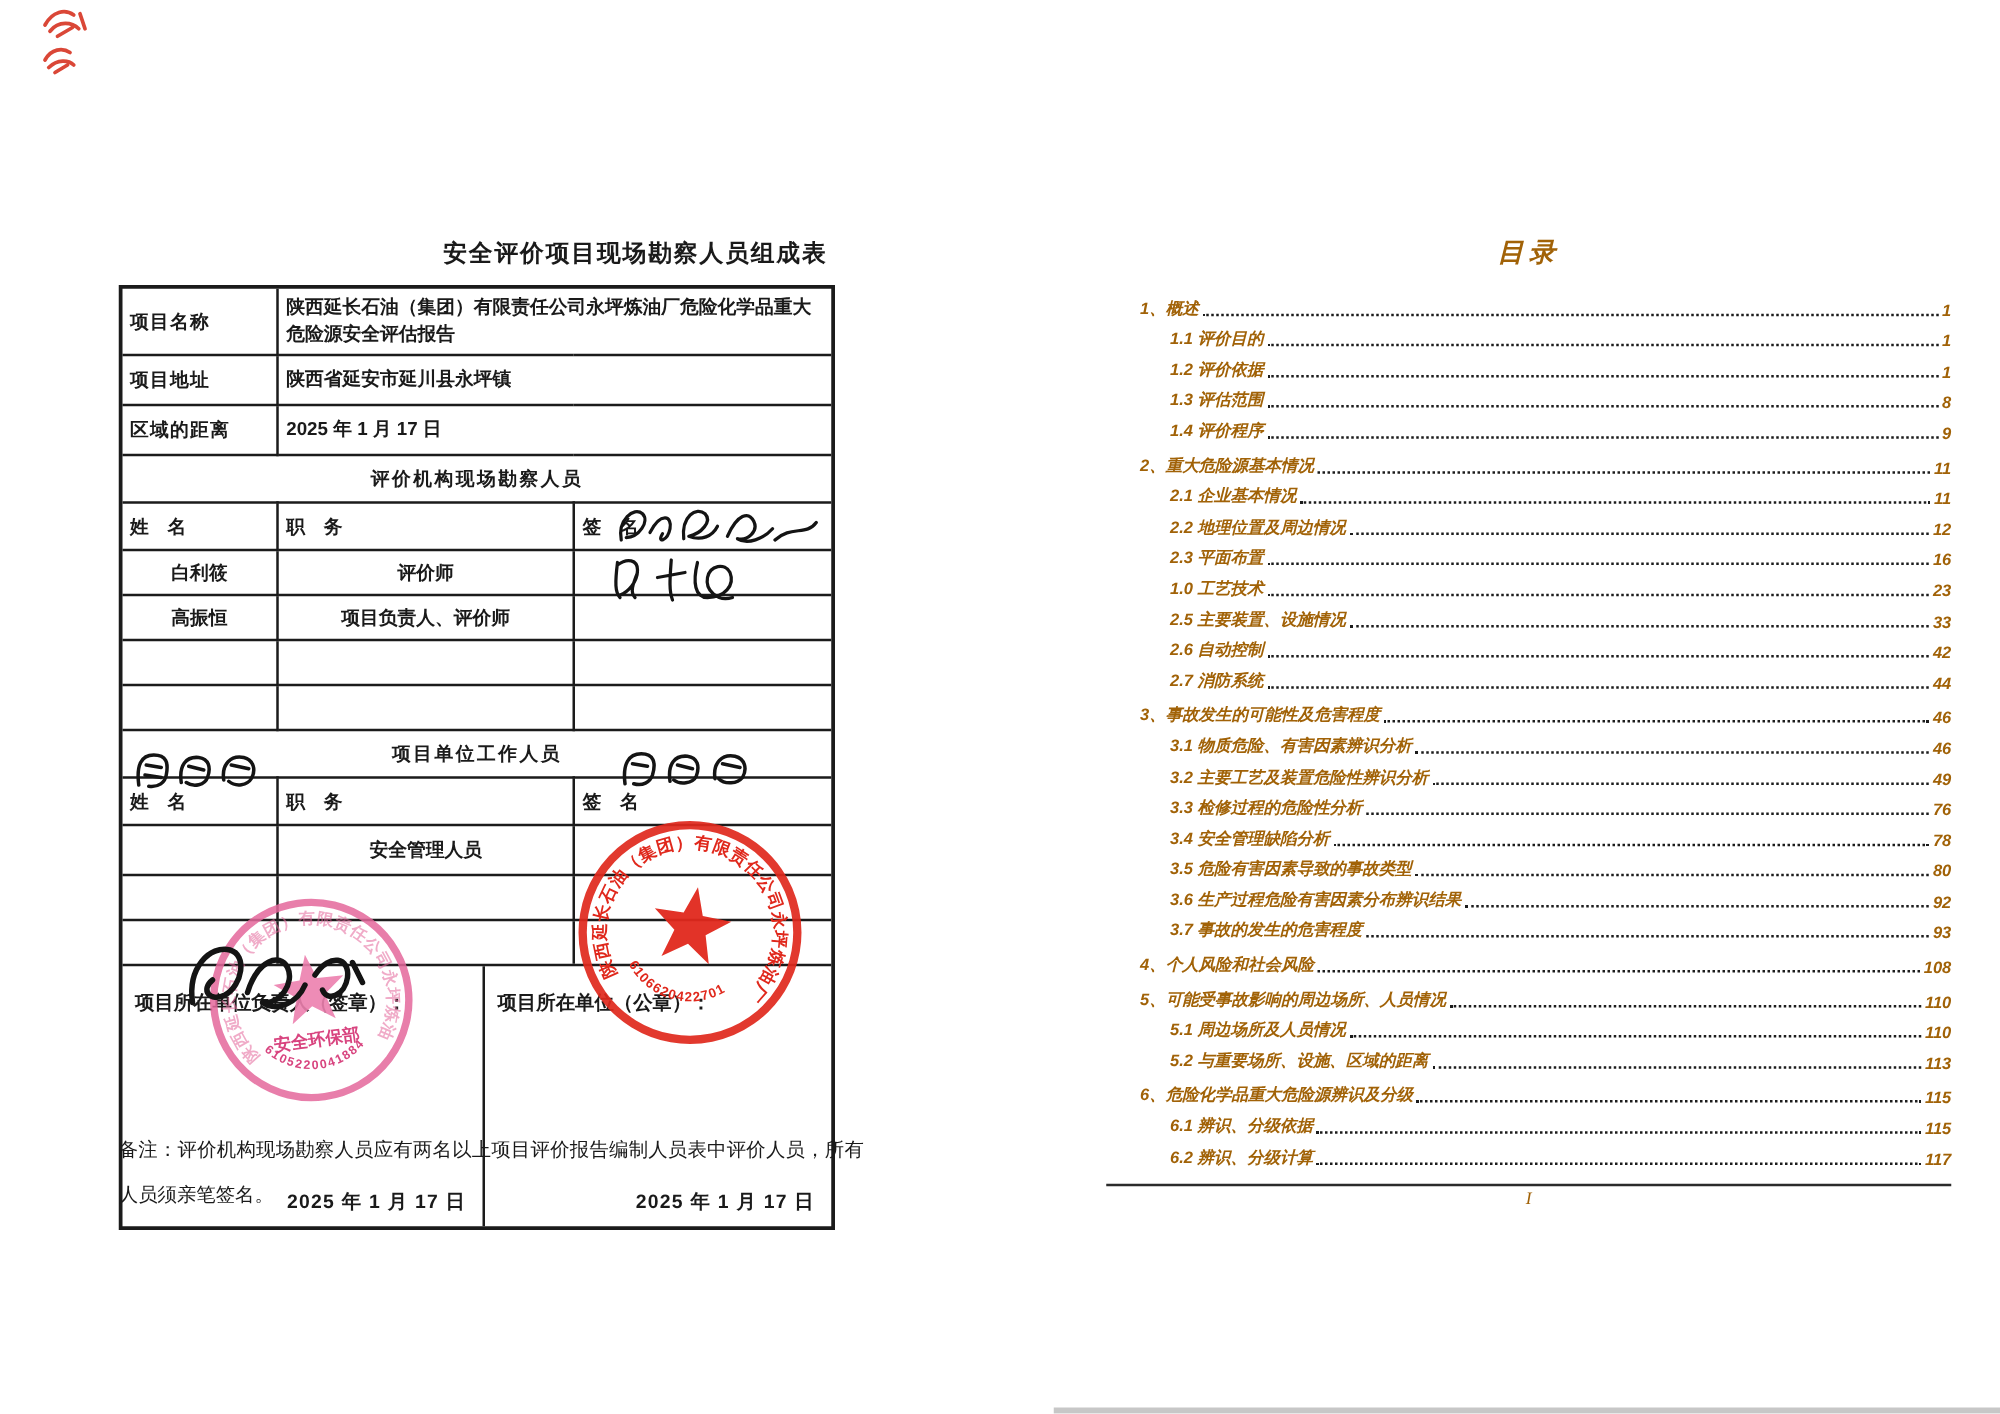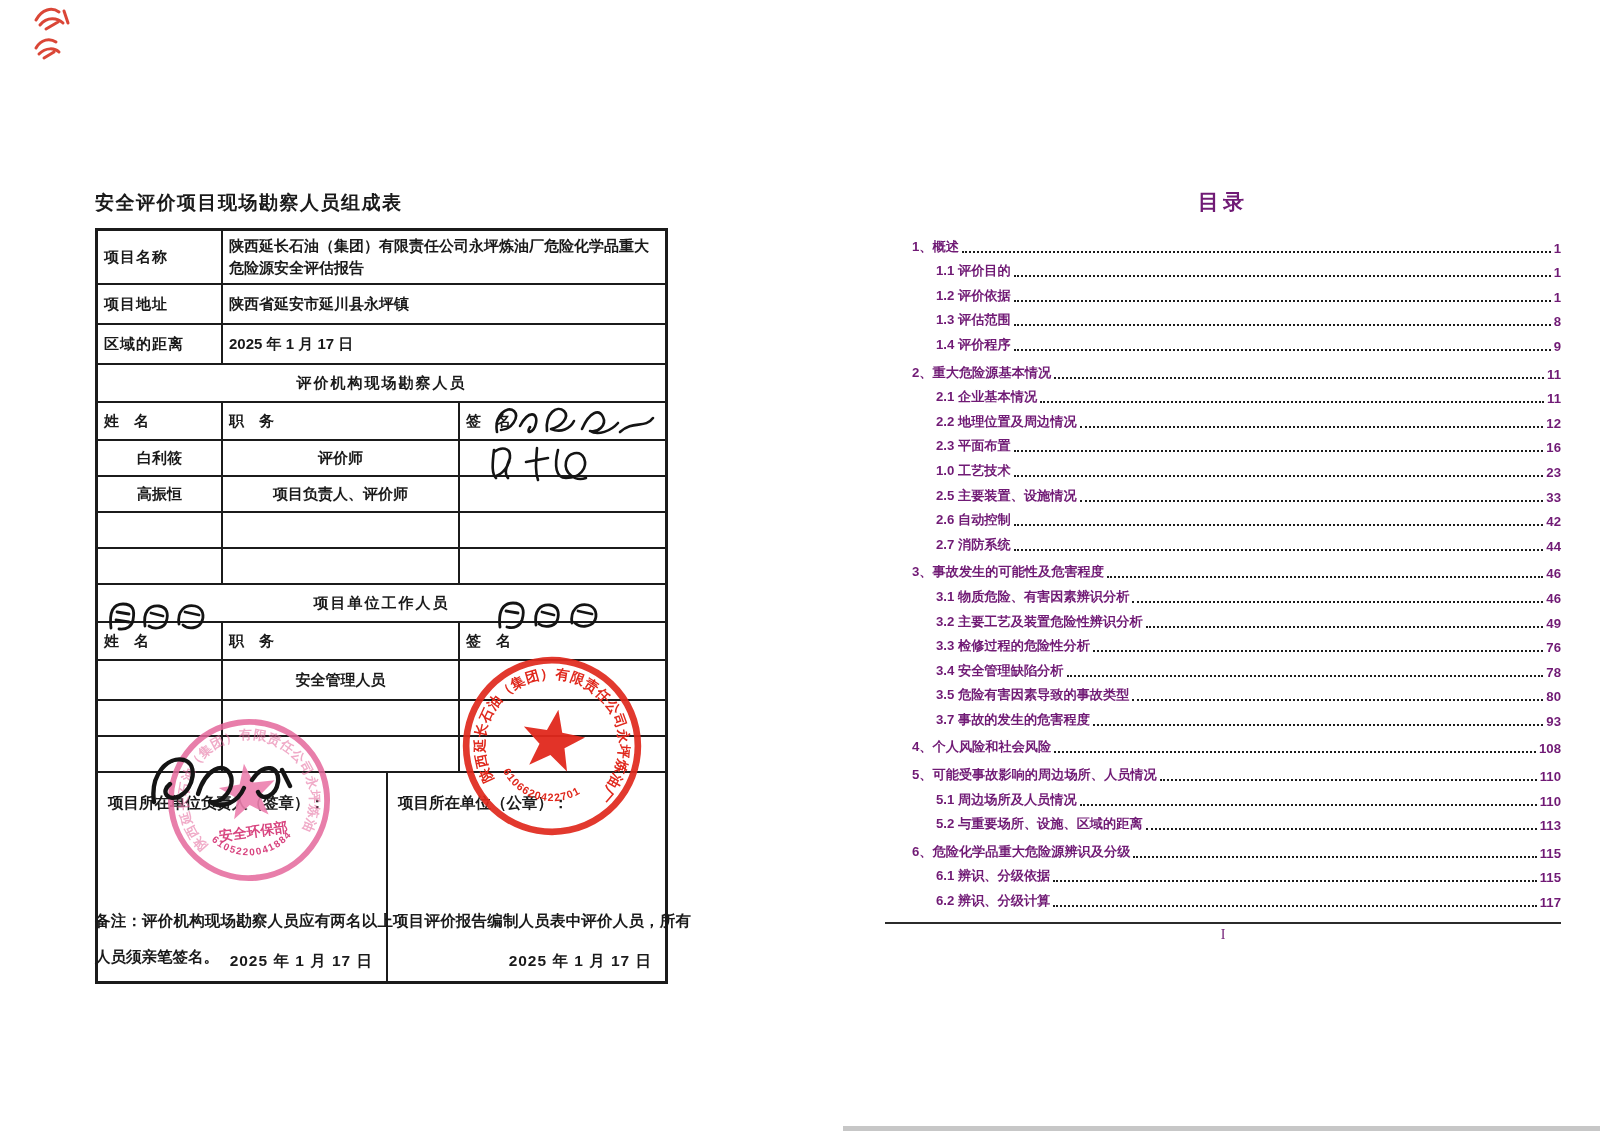--- a/index.html
+++ b/index.html
@@ -1,48 +1,48 @@
 <!DOCTYPE html>
 <html><head>
 <meta charset="utf-8">
 <style>
   html,body{margin:0;padding:0;background:#ffffff;}
   .canvas{position:relative;width:1600px;height:1131px;background:#ffffff;overflow:hidden;
           font-family:"Liberation Sans",sans-serif;color:#1a1a1a;}
 
   
-  .form-title{position:absolute;left:95px;top:190px;width:567px;text-align:left;
+  .form-title{position:absolute;left:95px;top:190px;width:567px;text-align:right;
               font-size:19px;font-weight:bold;letter-spacing:1.5px;}
   .form-box{position:absolute;left:95px;top:228px;width:567px;border:3px solid #1b1b1b;background:#fff;}
   table.form-table{border-collapse:collapse;border-style:hidden;width:100%;table-layout:fixed;}
   table.form-table td{border:2px solid #1b1b1b;font-size:15px;font-weight:bold;
                       padding:2px 6px;vertical-align:middle;overflow:hidden;}
   .r48 td{height:48px}.r34 td{height:34px}.r32 td{height:32px}.r30 td{height:30px}
   .c-label{padding-left:9px;font-size:15.5px;letter-spacing:1px;}
   .c-val{padding-left:12px;line-height:1.45;margin-left:48px;}
   .c-center{text-align:center;}
   .section-td{text-align:center;font-size:16px;letter-spacing:2px;}
   .colhead{font-size:15.5px;}
 
   .stamp-cells{display:flex;border-top:2px solid #1b1b1b;height:208px;position:relative;}
   .stamp-cell{position:relative;font-weight:bold;}
   .stamp-cell.left{width:288px;border-right:2px solid #1b1b1b;}
   .stamp-cell.right{flex:1;}
   .seal-label{padding:20px 4px 0 10px;font-size:15.5px;line-height:1.3;}
   .cell-date{position:absolute;right:13px;bottom:9px;font-size:15.5px;letter-spacing:1px;white-space:nowrap;}
 
-  .form-note{position:absolute;left:95px;top:903px;width:596px;font-size:15.5px;font-weight:bold;
+  .form-note{position:absolute;left:95px;top:903px;width:596px;font-size:15.5px;font-weight:normal;
              line-height:36px;text-align:justify;}
 
   
   .overlay{position:absolute;pointer-events:none;}
   .ink{stroke:#141414;fill:none;stroke-linecap:round;stroke-linejoin:round;}
 
   
-  .toc{position:absolute;left:885px;top:188px;width:676px;color:#701a75;}
+  .toc{position:absolute;left:885px;top:188px;width:676px;color:#a16207;font-style:italic;}
   .toc-title{text-align:center;font-size:21px;font-weight:bold;letter-spacing:4px;
              font-family:"Liberation Serif",serif;}
   .toc-list{margin-top:15px;}
   .toc-row{display:flex;align-items:flex-end;height:24.6px;font-size:13.2px;font-weight:bold;margin-left:27px;}
   .toc-row.lvl1{margin-top:3px;}
   .toc-row.lvl2 .toc-label{padding-left:24px;}
   .toc-label{white-space:nowrap;}
   .toc-leader{flex:1;border-bottom:2px dotted #1c1c1c;margin:0 3px 3px 3px;min-width:20px;}
   .toc-page{white-space:nowrap;}
   .toc-footer-line{margin-top:12px;border-top:2px solid #2b2b2b;}
@@ -329,20 +329,25 @@
     <span class="toc-leader"></span>
     <span class="toc-page">78</span>
   </div>
 
   <div class="toc-row lvl2">
     <span class="toc-label">3.5 危险有害因素导致的事故类型</span>
     <span class="toc-leader"></span>
     <span class="toc-page">80</span>
   </div>
 
+  <div class="toc-row lvl2">
+    <span class="toc-label">3.6 生产过程危险有害因素分布辨识结果</span>
+    <span class="toc-leader"></span>
+    <span class="toc-page">92</span>
+  </div>
 
   <div class="toc-row lvl2">
     <span class="toc-label">3.7 事故的发生的危害程度</span>
     <span class="toc-leader"></span>
     <span class="toc-page">93</span>
   </div>
 
   <div class="toc-row lvl1">
     <span class="toc-label">4、个人风险和社会风险</span>
     <span class="toc-leader"></span>

